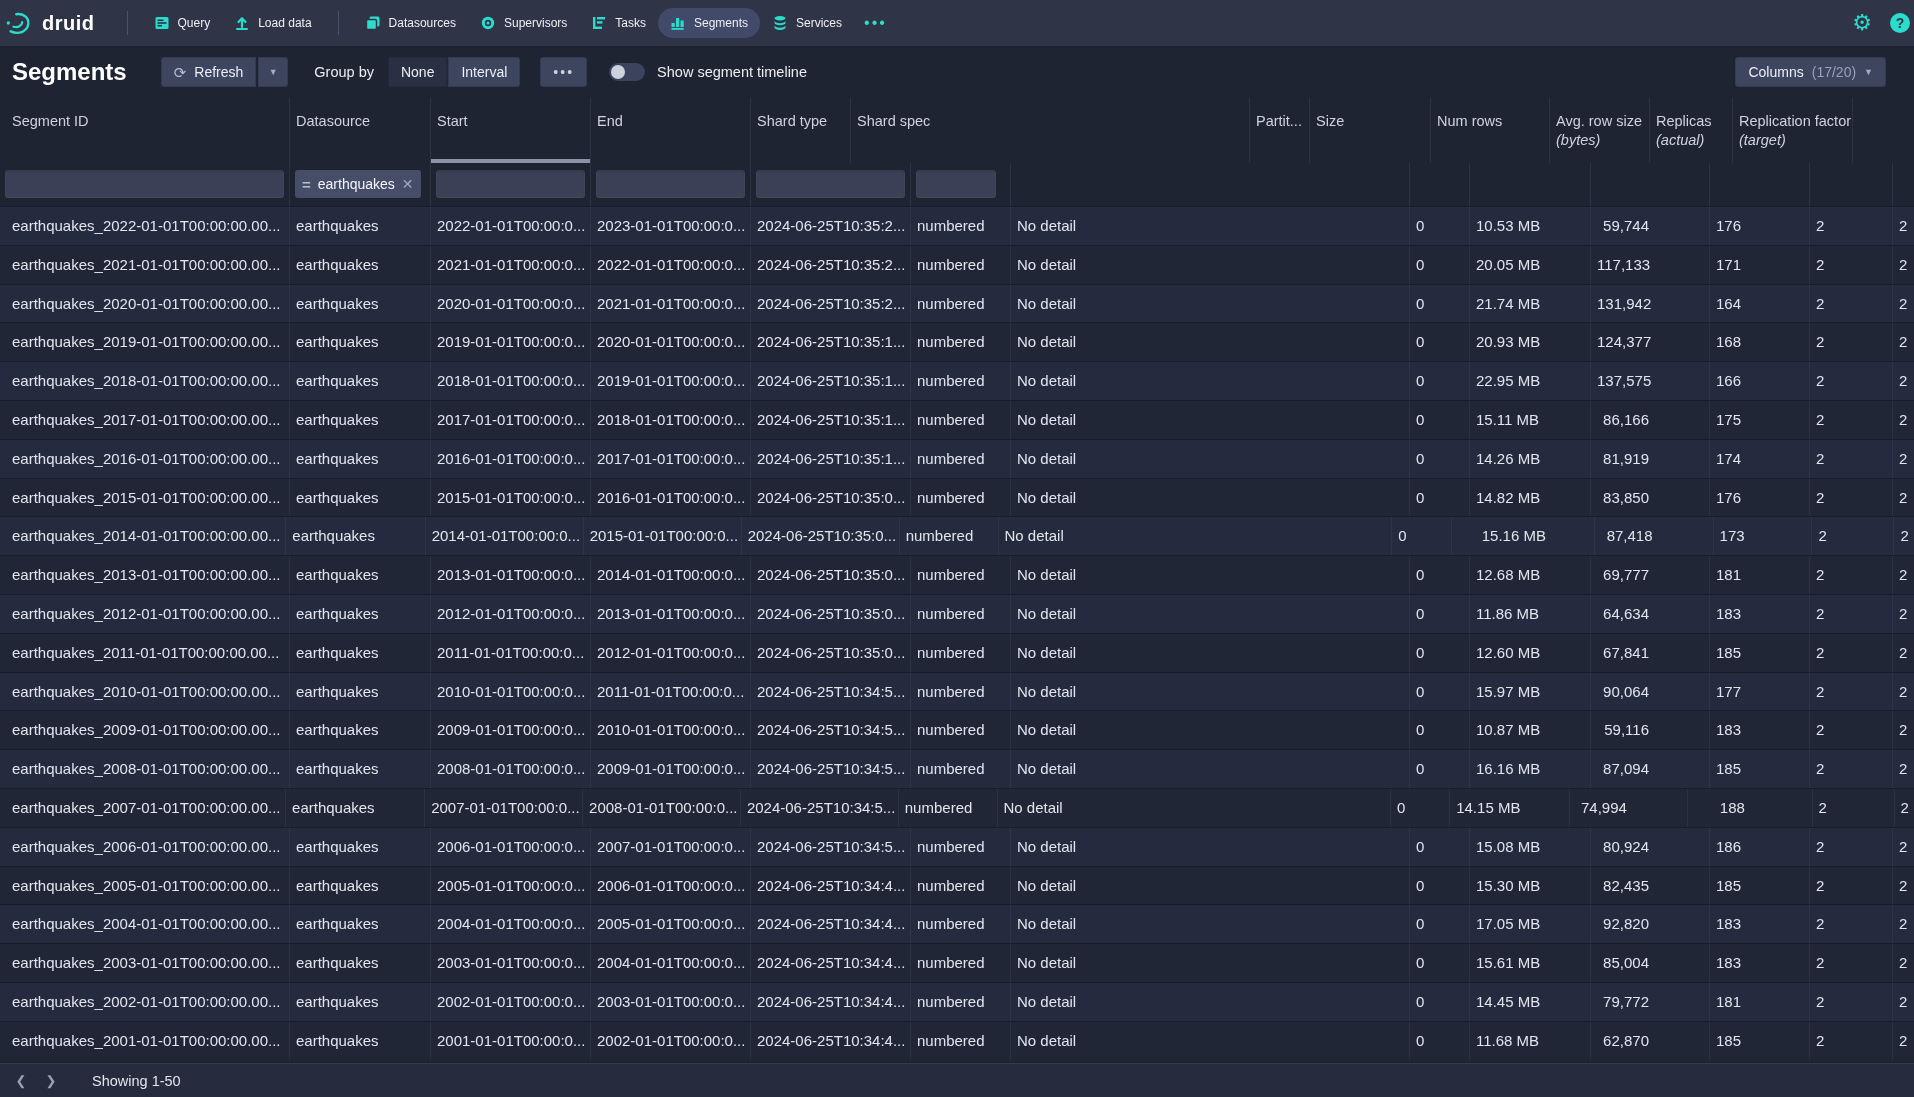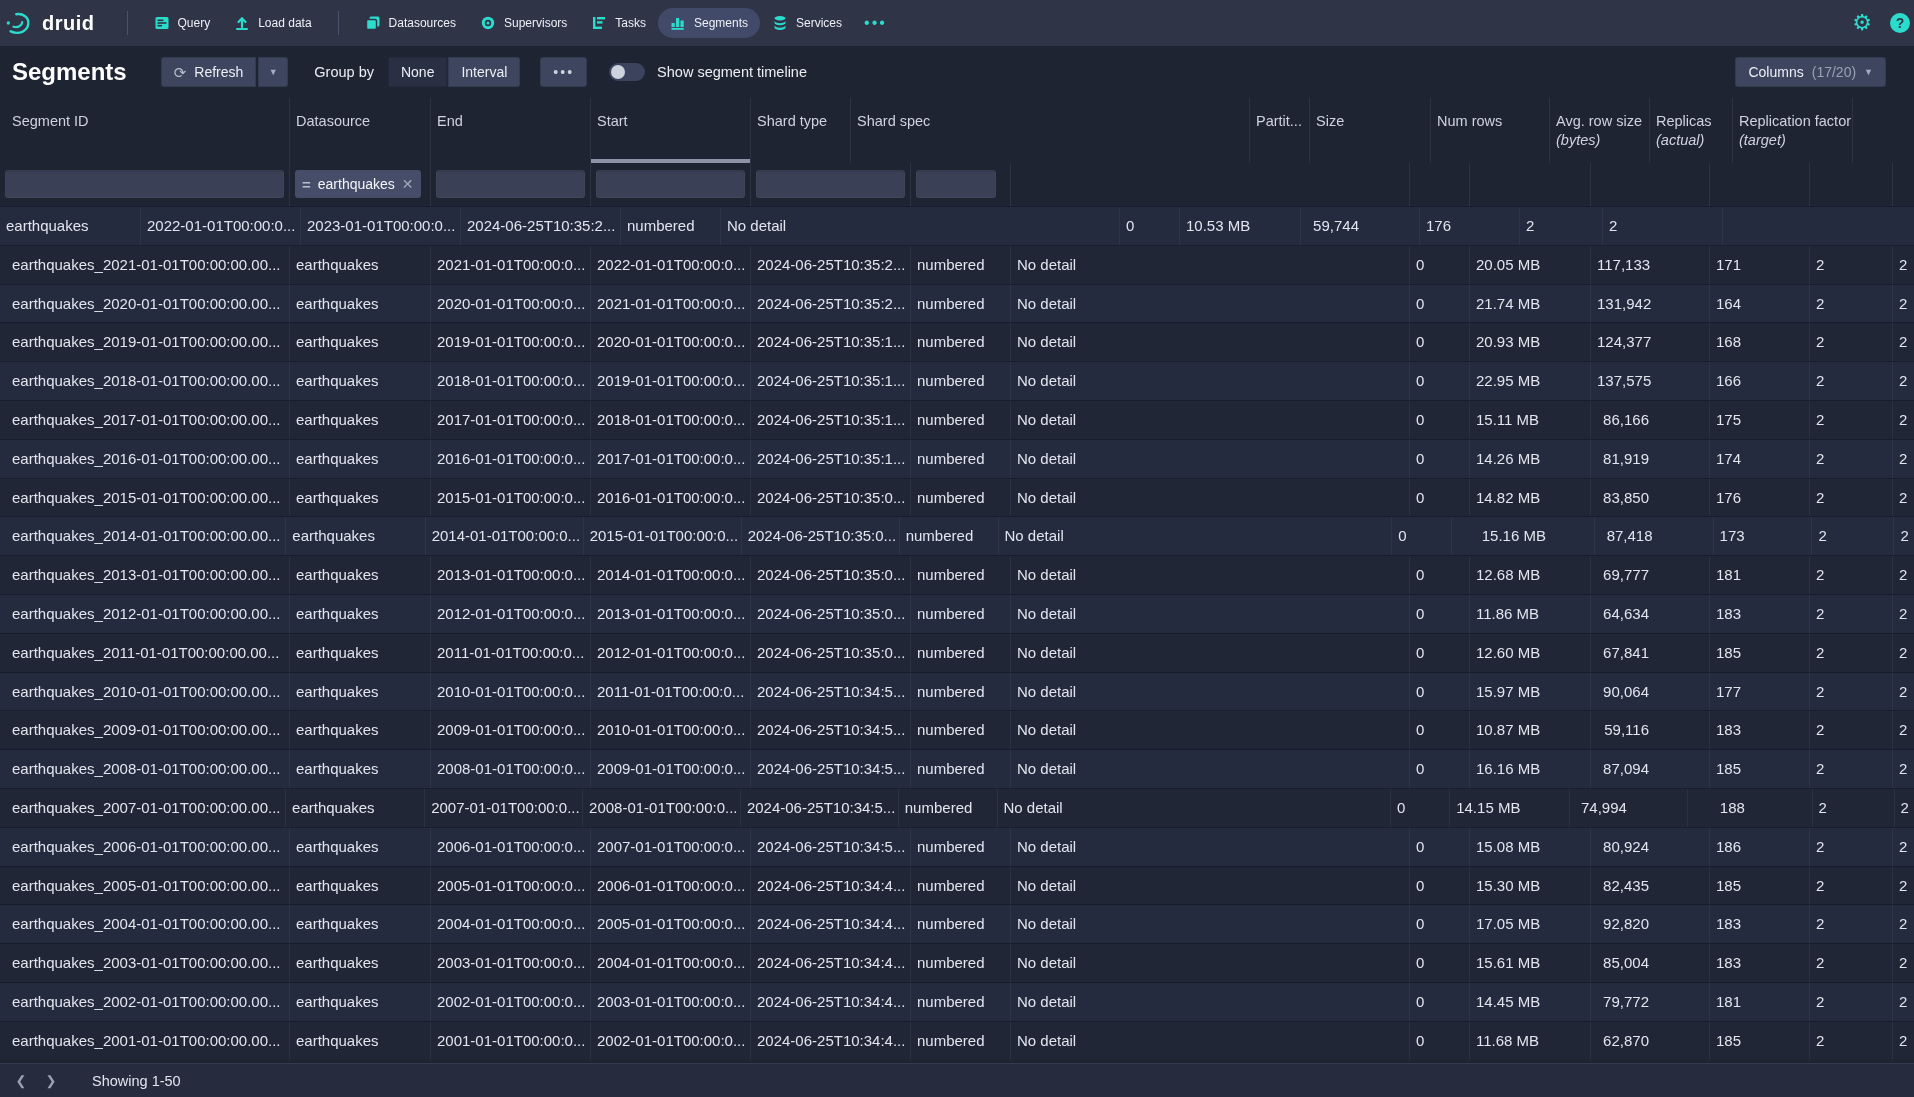--- a/index.html
+++ b/index.html
@@ -227,22 +227,22 @@
         <span class="muted">(17/20)</span>
         <span class="caret-glyph">▼</span>
       </button>
     </span>
   </div>
 
   <div class="grid">
     <div class="hrow">
         <div class="hcell first" style="width: 290px;"><span>Segment ID</span></div>
         <div class="hcell" style="width: 141px;"><span>Datasource</span></div>
+        <div class="hcell" style="width: 160px;"><span>Start</span><div class="sort-under"></div></div>
         <div class="hcell" style="width: 160px;"><span>End</span></div>
-        <div class="hcell" style="width: 160px;"><span>Start</span><div class="sort-under"></div></div>
         <div class="hcell" style="width: 100px;"><span>Shard type</span></div>
         <div class="hcell" style="width: 399px;"><span>Shard spec</span></div>
         <div class="hcell" style="width: 60px;"><span>Partit...</span></div>
         <div class="hcell" style="width: 121px;"><span>Size</span></div>
         <div class="hcell" style="width: 119px;"><span>Num rows</span></div>
         <div class="hcell" style="width: 100px;"><span>Avg. row size</span><span class="sub">(bytes)</span></div>
         <div class="hcell" style="width: 83px;"><span>Replicas</span><span class="sub">(actual)</span></div>
         <div class="hcell" style="width: 120px;"><span>Replication factor</span><span class="sub">(target)</span></div>
       </div>
     <div class="frow">
@@ -259,20 +259,21 @@
         <div class="fcell" style="width: 399px;"></div>
         <div class="fcell" style="width: 60px;"></div>
         <div class="fcell" style="width: 121px;"></div>
         <div class="fcell" style="width: 119px;"></div>
         <div class="fcell" style="width: 100px;"></div>
         <div class="fcell" style="width: 83px;"></div>
         <div class="fcell" style="width: 120px;"></div>
       </div>
     <div class="tbody">
         <div class="trow">
+          <div class="tcell first" style="width: 290px;">earthquakes_2022-01-01T00:00:00.00...</div>
           <div class="tcell" style="width: 141px;">earthquakes</div>
           <div class="tcell" style="width: 160px;">2022-01-01T00:00:0...</div>
           <div class="tcell" style="width: 160px;">2023-01-01T00:00:0...</div>
           <div class="tcell" style="width: 160px;">2024-06-25T10:35:2...</div>
           <div class="tcell" style="width: 100px;">numbered</div>
           <div class="tcell" style="width: 399px;">No detail</div>
           <div class="tcell" style="width: 60px;">0</div>
           <div class="tcell" style="width: 121px;">10.53 MB</div>
           <div class="tcell r" style="width: 119px;">59,744</div>
           <div class="tcell" style="width: 100px;">176</div>

